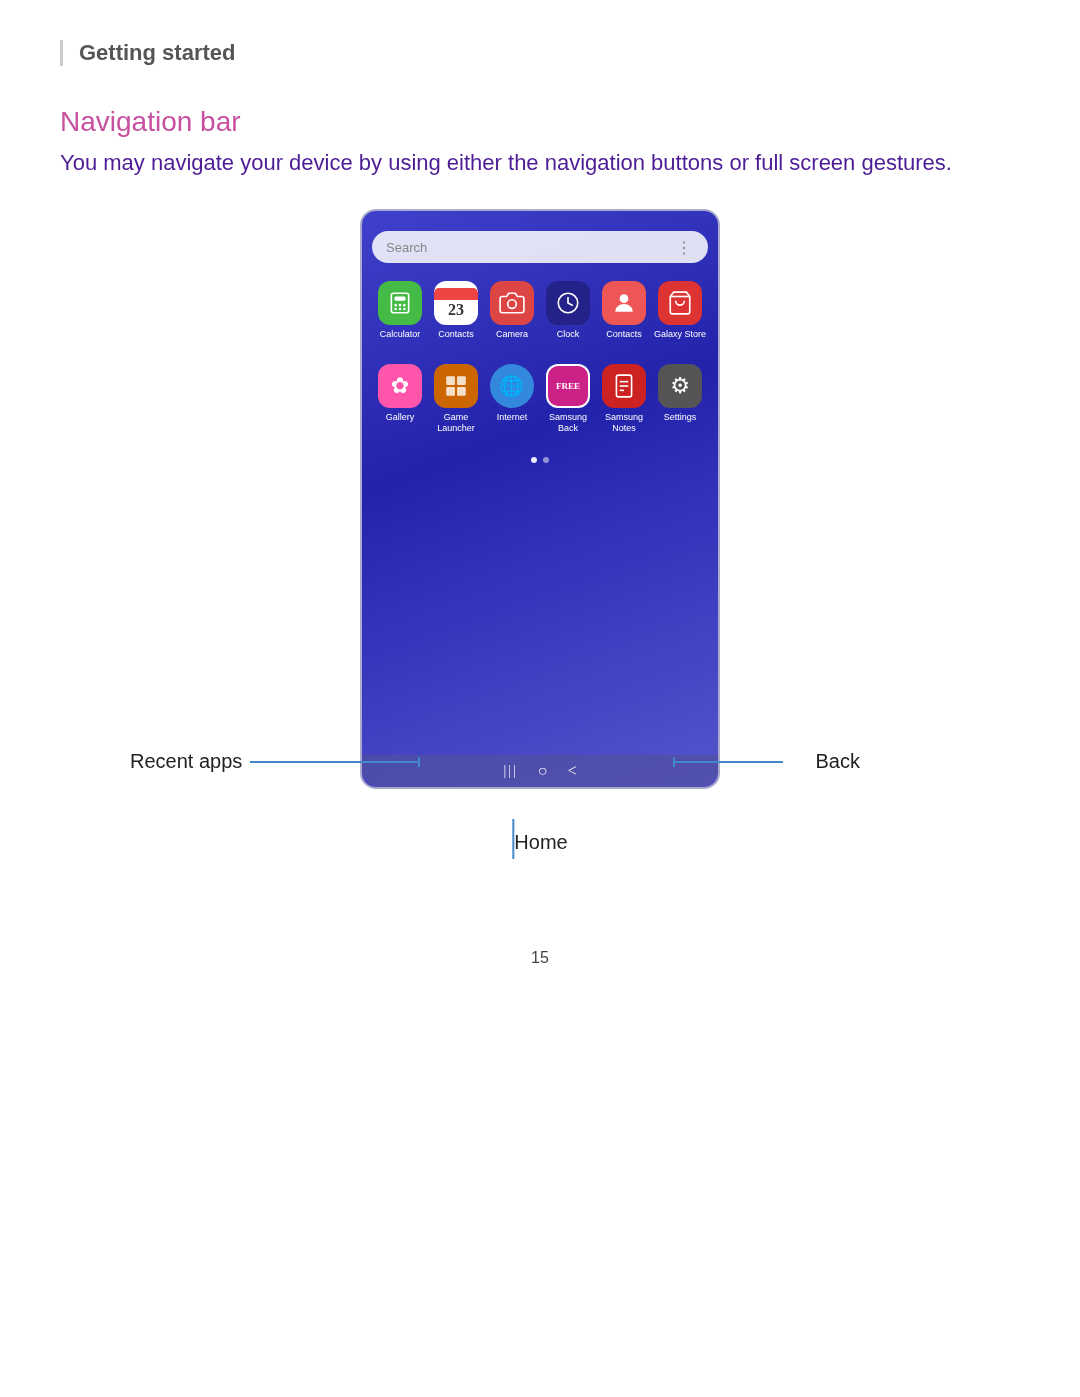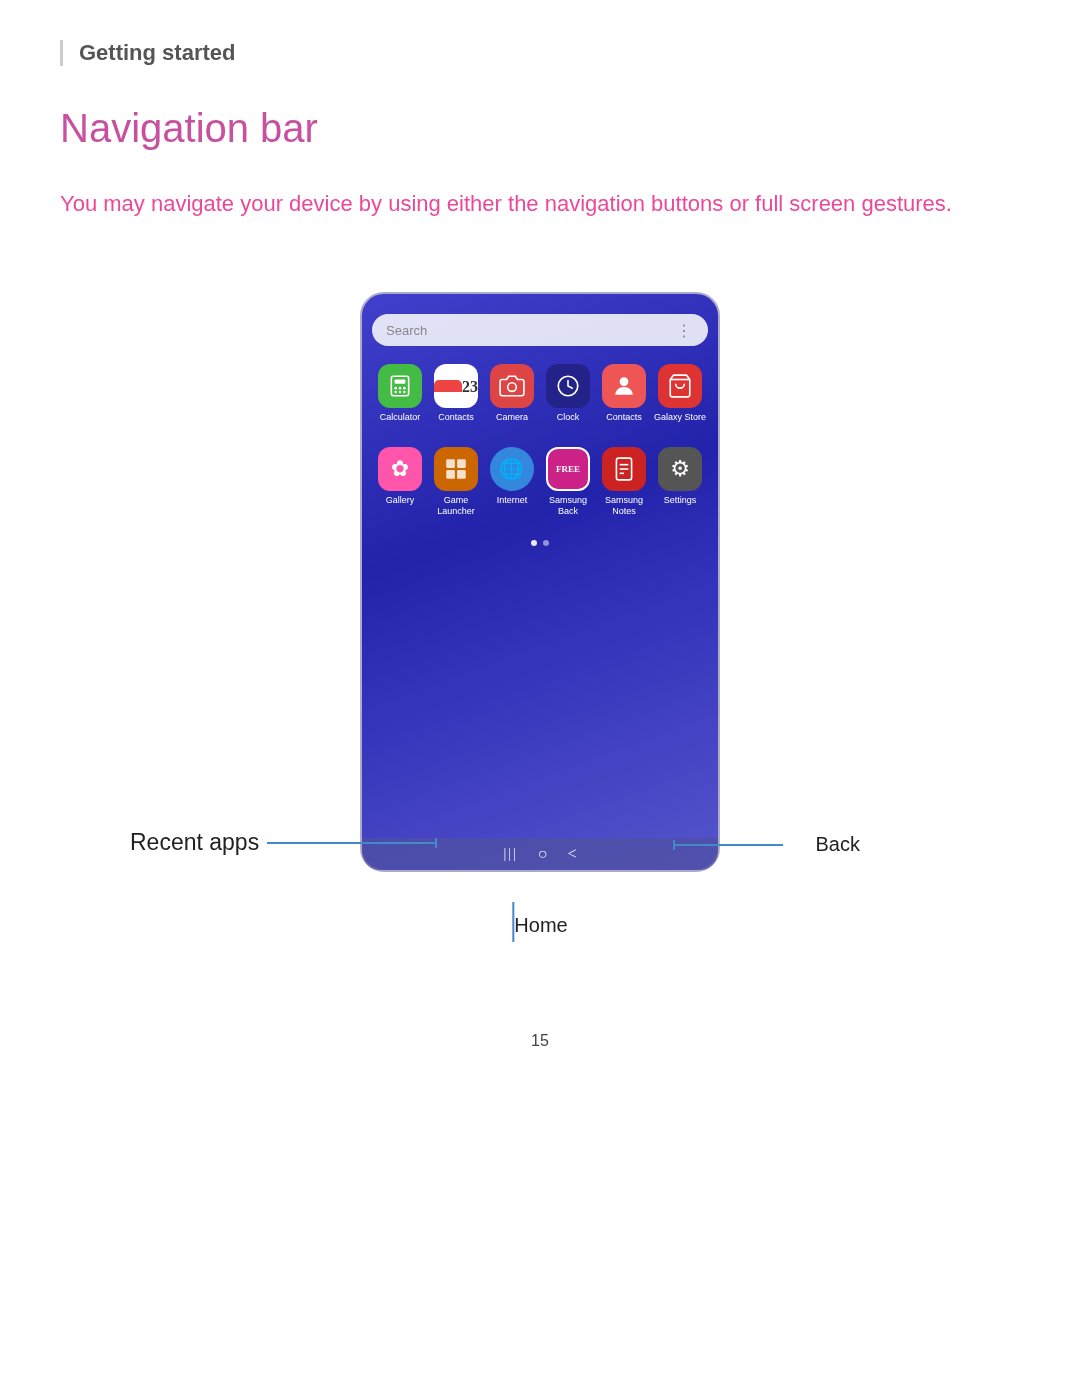--- a/index.html
+++ b/index.html
@@ -17,38 +17,38 @@
       margin-bottom: 40px;
     }
     .page-header-text {
       font-family: 'Arial', sans-serif;
       font-size: 22px;
       color: #555555;
       font-weight: 700;
     }
     .section-title {
       font-family: 'Arial', sans-serif;
-      font-size: 40px;
+      font-size: 28px;
       color: #c850a0;
       font-weight: 300;
-      margin-bottom: 36px;
+      margin-bottom: 8px;
     }
     .section-desc {
       font-family: 'Arial', sans-serif;
       font-size: 22px;
-      color: #ec4899;
+      color: #4c1d95;
       line-height: 1.5;
       max-width: 900px;
-      margin-bottom: 72px;
+      margin-bottom: 30px;
     }
     .device-mockup {
       width: 360px;
       height: 580px;
       background: linear-gradient(160deg, #4040cc 0%, #2222aa 40%, #3333bb 60%, #5555cc 100%);
-      border-radius: 24px;
+      border-radius: 16px;
       border: 2px solid #aaaacc;
       position: relative;
       overflow: visible;
       padding: 20px 10px 10px;
     }
     
     .search-bar {
       background: rgba(255,255,255,0.85);
       border-radius: 20px;
       height: 32px;
@@ -221,21 +221,21 @@
                   <circle cx="16" cy="14" r="1.2" fill="white"></circle>
                   <circle cx="8" cy="17.5" r="1.2" fill="white"></circle>
                   <circle cx="12" cy="17.5" r="1.2" fill="white"></circle>
                   <circle cx="16" cy="17.5" r="1.2" fill="white"></circle>
                 </svg>
             </div>
             <span class="app-label">Calculator</span>
           </div>
 
           <div class="app-item">
-            <div class="app-icon icon-calendar" style="flex-direction:row;padding:0;overflow:hidden;">
+            <div class="app-icon icon-calendar" style="flex-direction:column;padding:0;overflow:hidden;">
               <div style="background:#ee4444;width:100%;height:12px;border-radius:5px 5px 0 0;"></div>
               <div style="font-size:16px;font-weight:bold;color:#333;line-height:1;margin-top:2px;">23</div>
             </div>
             <span class="app-label">Contacts</span>
           </div>
 
           <div class="app-item">
             <div class="app-icon icon-camera">
               <svg viewBox="0 0 24 24" width="26" height="26">
                   <path d="M23 19a2 2 0 0 1-2 2H3a2 2 0 0 1-2-2V8a2 2 0 0 1 2-2h4l2-3h6l2 3h4a2 2 0 0 1 2 2z" fill="none" stroke="white" stroke-width="1.5"></path>
@@ -330,21 +330,21 @@
         </div>
 
         <div class="nav-bar">
           <span class="nav-btn" style="font-size:14px;color:rgba(255,255,255,0.9);letter-spacing:2px;">|||</span>
           <span class="nav-btn" style="font-size:16px;color:rgba(255,255,255,0.9);">○</span>
           <span class="nav-btn" style="font-size:16px;color:rgba(255,255,255,0.9);">&lt;</span>
         </div>
       </div>
 
       <div style="position:absolute;bottom:16px;left:-230px;display:flex;align-items:center;">
-        <span class="annotation-label" style="font-family:Arial,sans-serif;font-size:23px;color:#222;">Recent apps</span>
+        <span class="annotation-label" style="font-family:Arial,sans-serif;font-size:20px;color:#222;">Recent apps</span>
         <div style="width:170px;height:2px;background:#4488cc;margin-left:8px;position:relative;">
           <div style="position:absolute;right:0;top:-4px;width:2px;height:10px;background:#4488cc;"></div>
         </div>
       </div>
 
       <div style="position:absolute;bottom:16px;right:-140px;display:flex;align-items:center;">
         <div style="width:110px;height:2px;background:#4488cc;margin-right:8px;position:relative;">
           <div style="position:absolute;left:0;top:-4px;width:2px;height:10px;background:#4488cc;"></div>
         </div>
         <span class="annotation-label" style="font-family:Arial,sans-serif;font-size:20px;color:#222;margin-left:25px;">Back</span>

